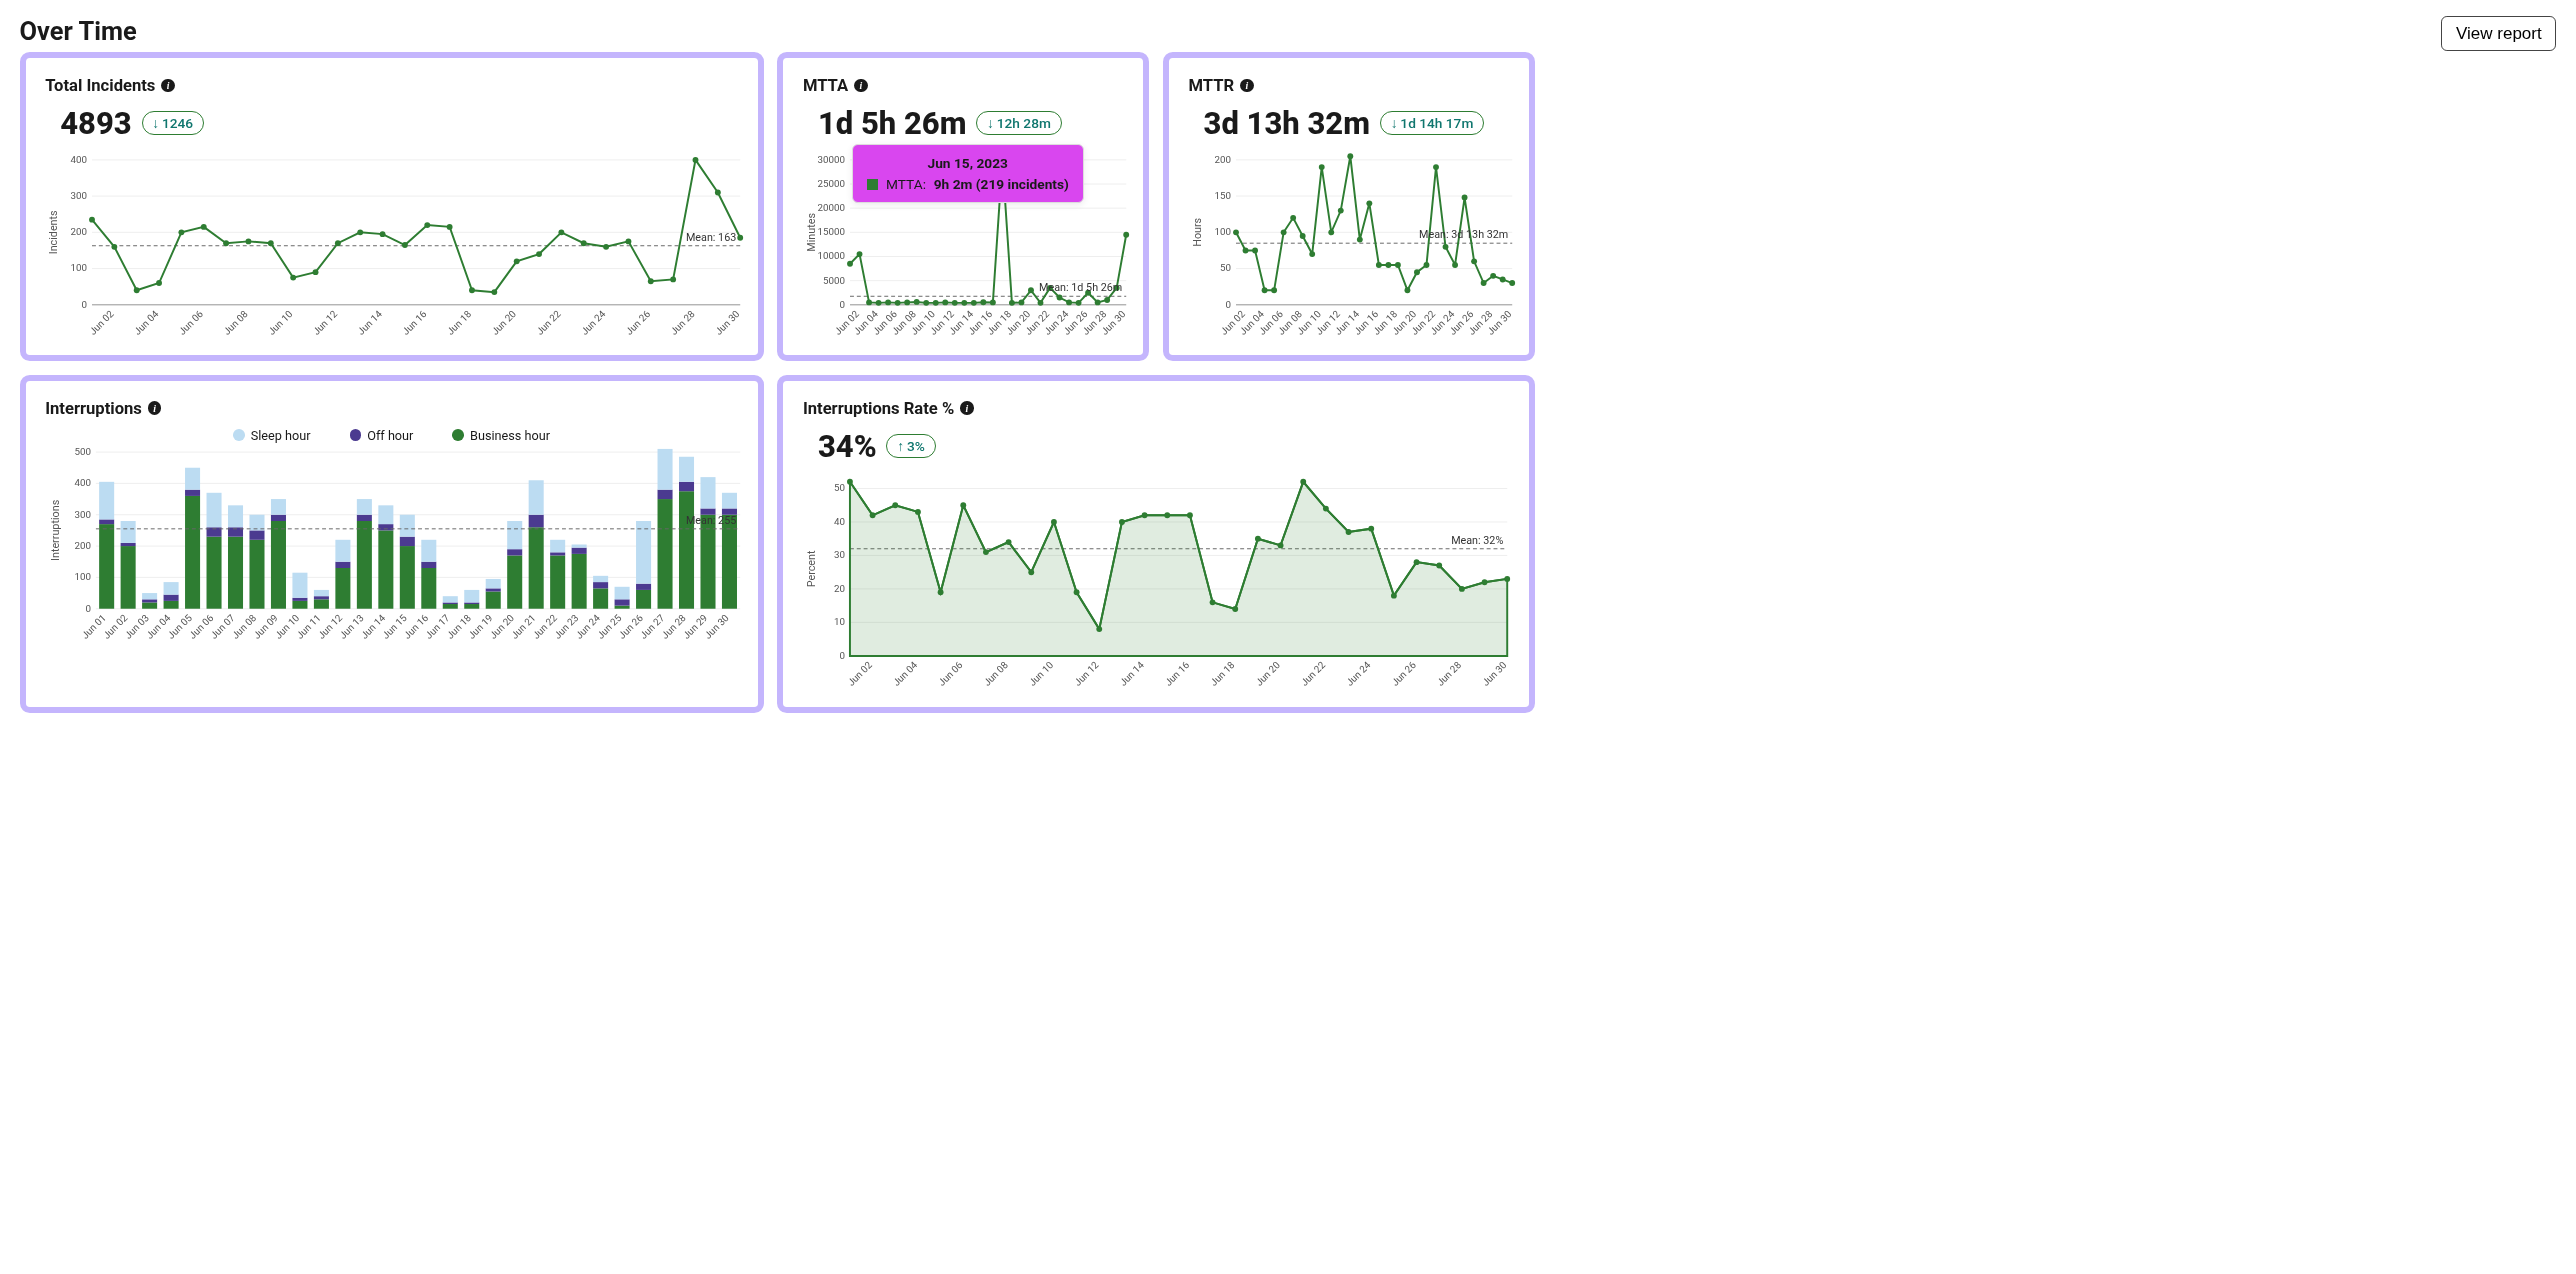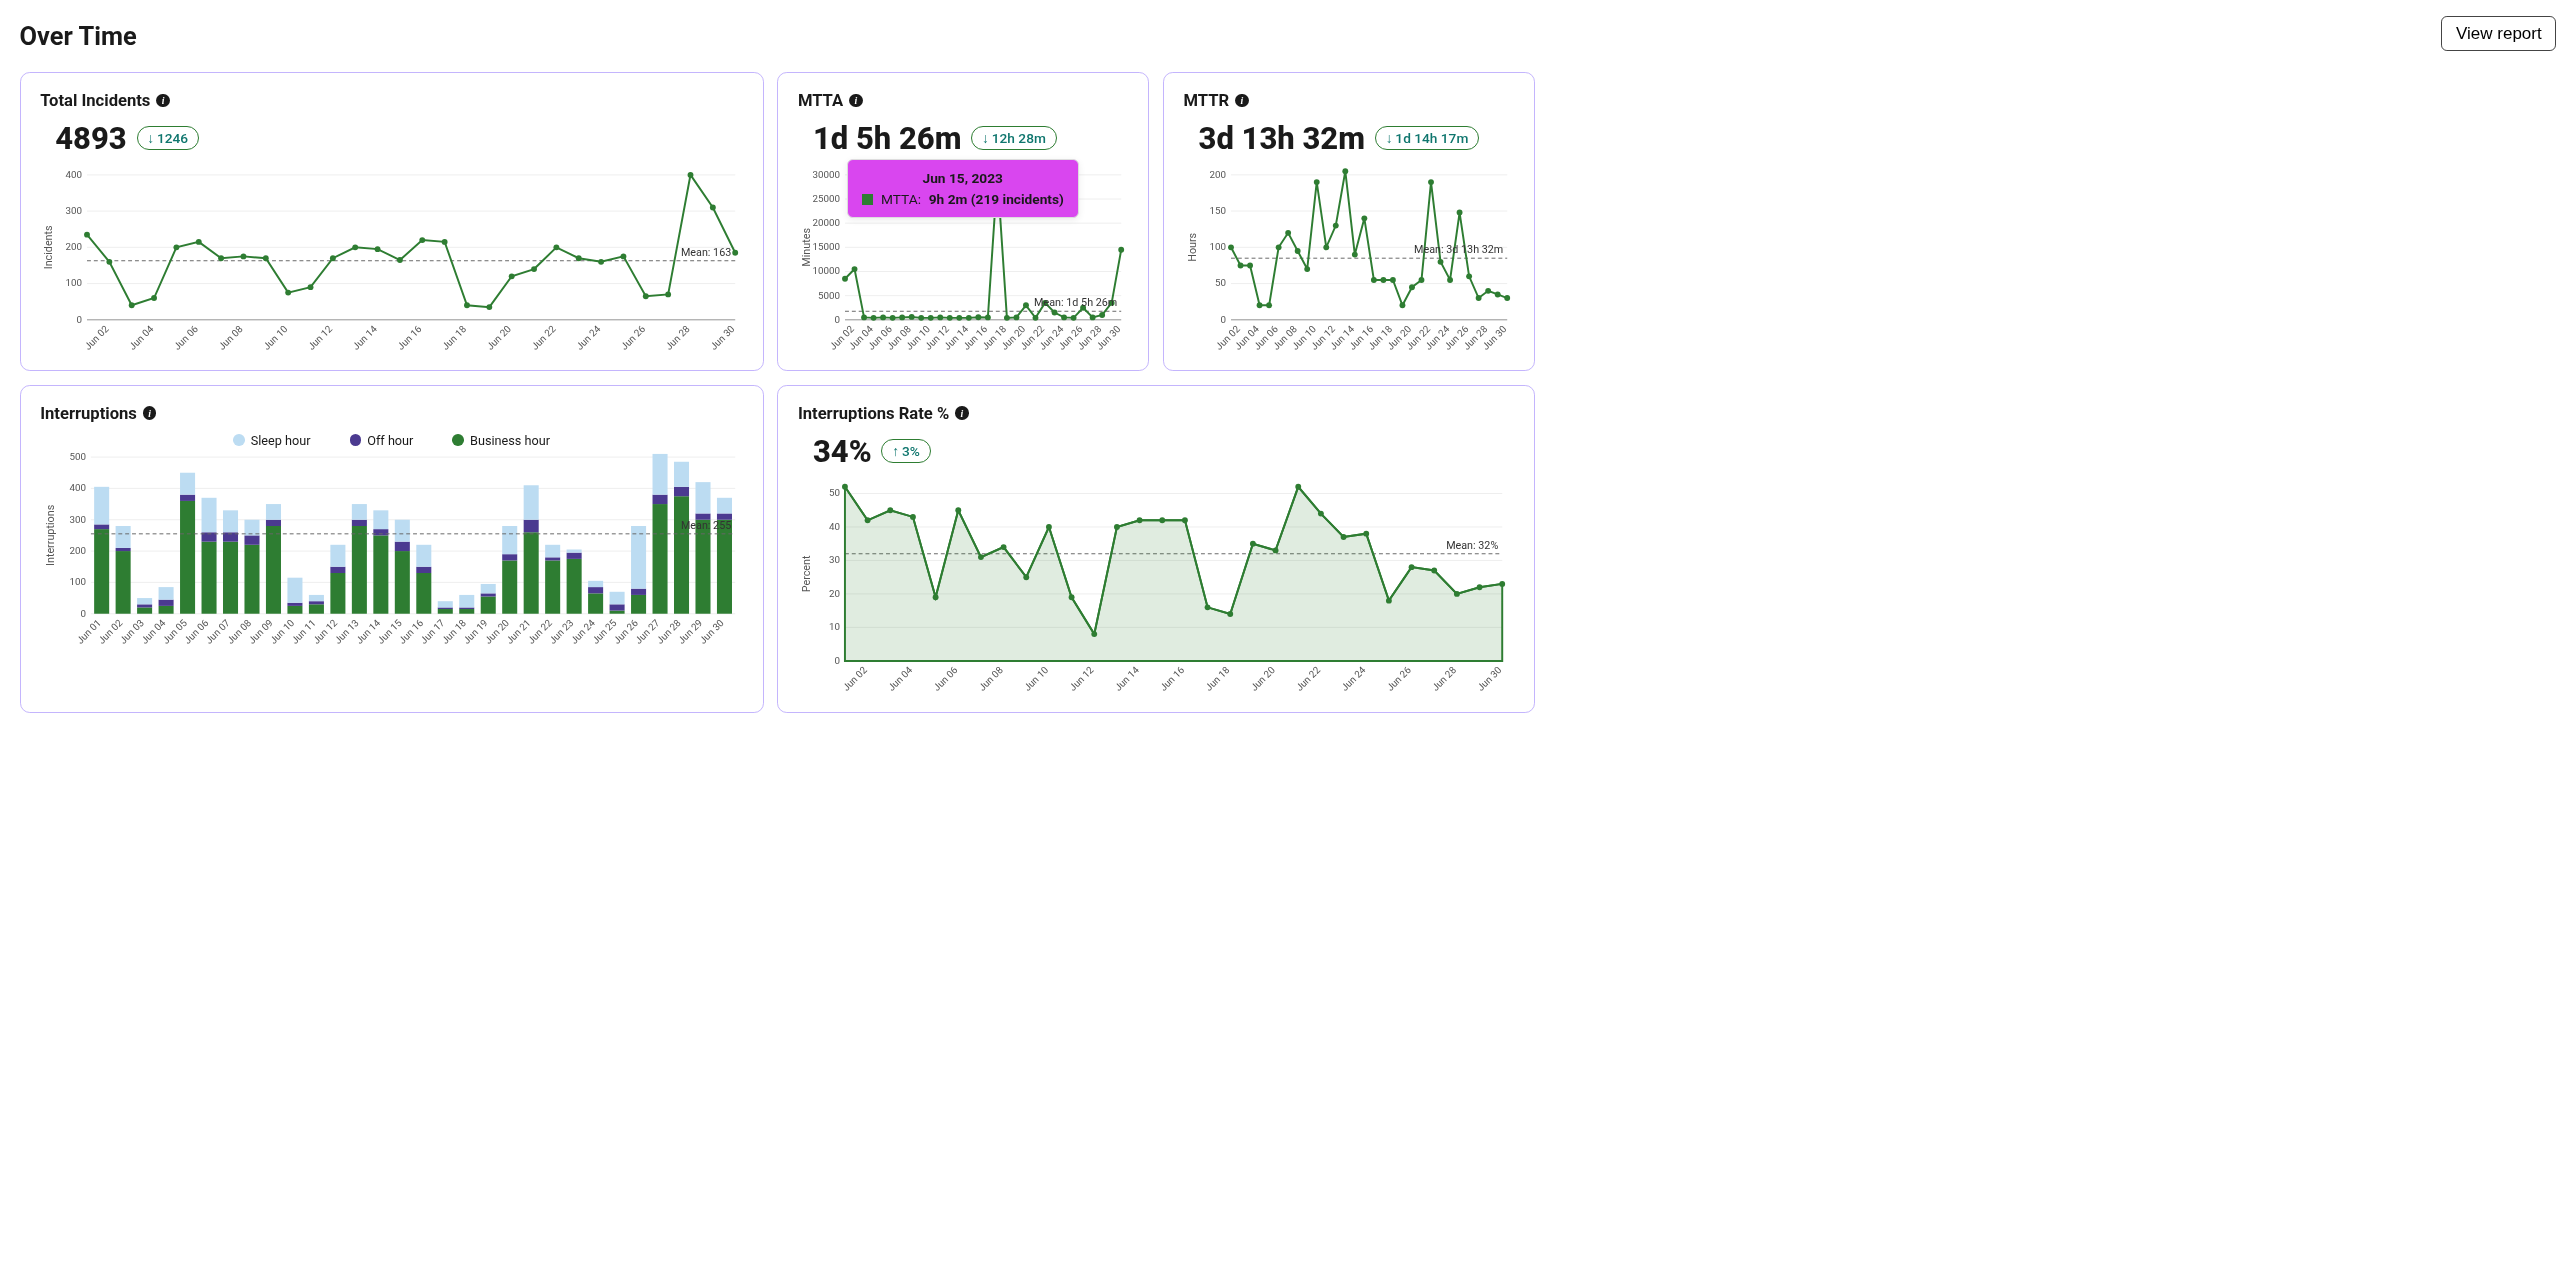--- a/index.html
+++ b/index.html
@@ -5,22 +5,22 @@
   * { box-sizing: border-box; margin: 0; padding: 0; }
   body {
     font-family: -apple-system, BlinkMacSystemFont, "Segoe UI", Roboto, Helvetica, Arial, sans-serif;
     background: #fff;
     color: #1a1a1a;
     padding: 15.7px 19.6px;
   }
   .header-row {
     display: flex;
     justify-content: space-between;
-    align-items: flex-end;
-    margin-bottom: 21px;
+    align-items: flex-start;
+    margin-bottom: 1px;
   }
   .page-title { font-size: 25.4px; font-weight: 700; }
   .view-report {
     border: 1px solid #444;
     background: #fff;
     border-radius: 5.9px;
     padding: 6.9px 13.7px;
     font-size: 17px;
     font-weight: 500;
     cursor: pointer;
@@ -31,21 +31,21 @@
     grid-template-columns: 744px 372px 372px;
     gap: 13.7px;
   }
   .layout2 {
     display: grid;
     grid-template-columns: 744px 758px;
     gap: 13.7px;
     margin-top: 13.7px;
   }
   .card {
-    border: 1px solid #c4b5fd;
+    border: 6px solid #c4b5fd;
     border-radius: 9.8px;
     padding: 17.6px 19.6px 9.8px 19.6px;
     background: #fff;
   }
   .card-title-row { display: flex; align-items: center; gap: 5.9px; margin-bottom: 9.8px; }
   .card-title { font-size: 16.6px; font-weight: 700; }
   .info-icon {
     width: 13.7px; height: 13.7px; border-radius: 50%;
     background: #1a1a1a; color: #fff;
     font-size: 9.8px; font-weight: 700;

